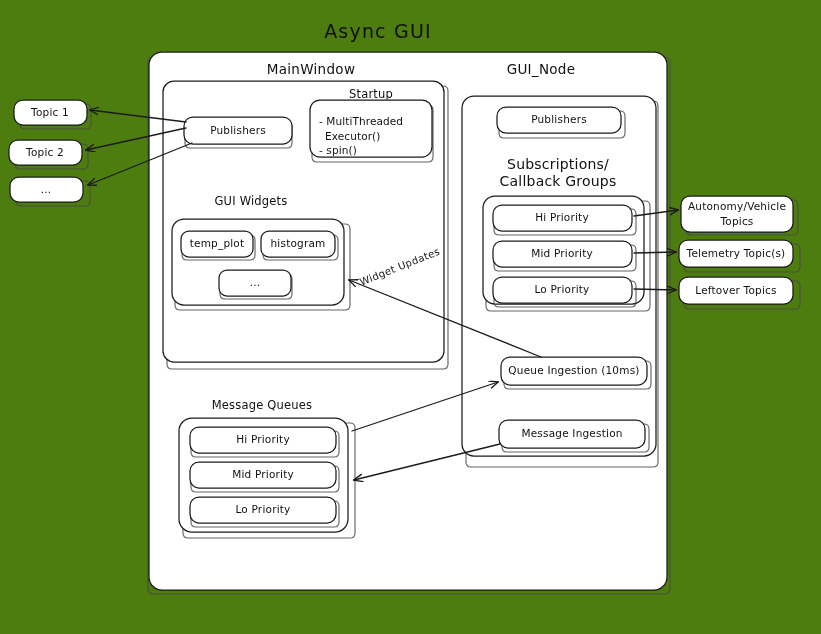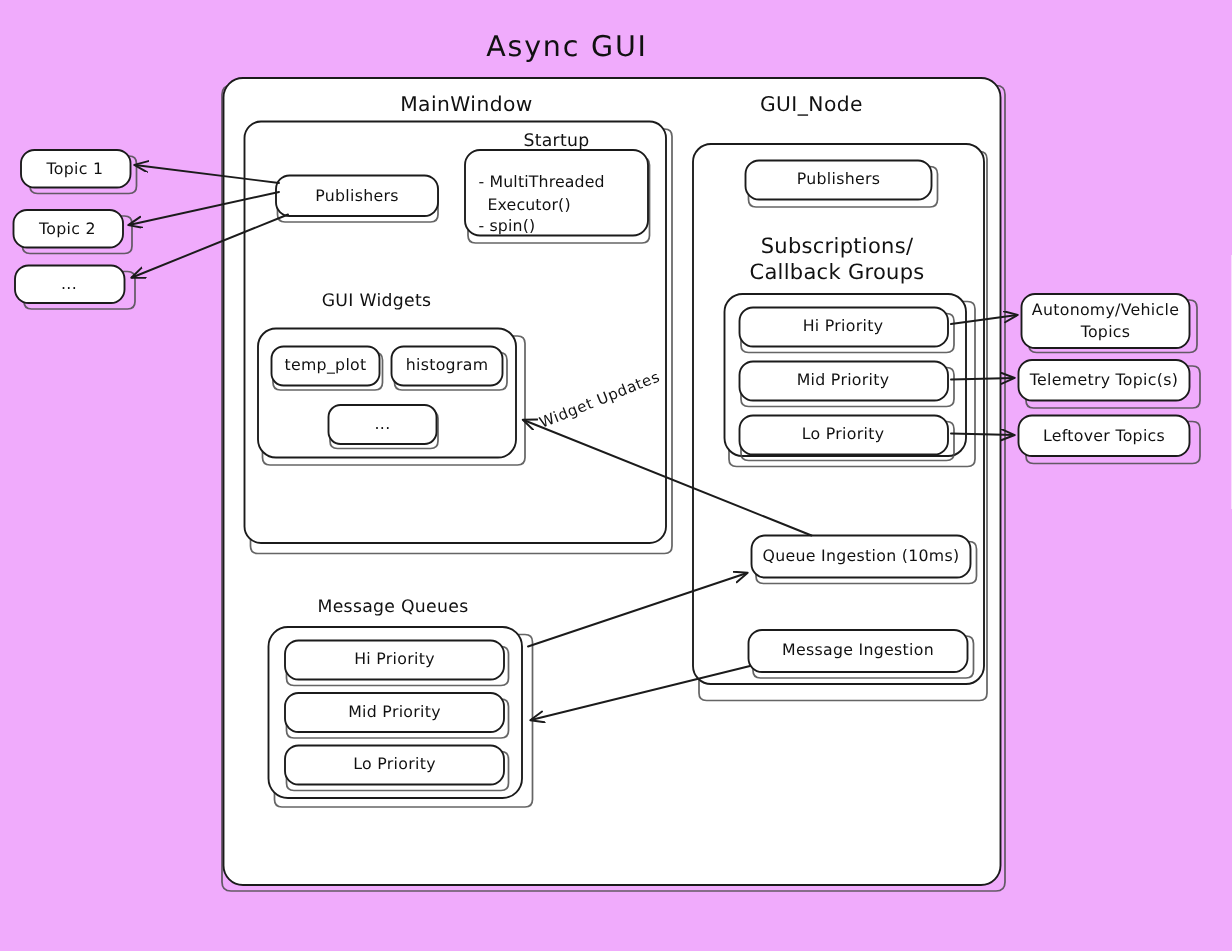--- a/index.html
+++ b/index.html
@@ -10,21 +10,21 @@
   body {
     width: 821px;
     height: 634px;
     overflow: hidden;
     font-family: "DejaVu Sans", sans-serif;
   }
   #canvas {
     position: relative;
     width: 821px;
     height: 634px;
-    background: #f0abfc;
+    background: #4d7c0f;
   }
   svg#diagram {
     position: absolute;
     left: 0;
     top: 0;
     width: 821px;
     height: 634px;
   }
   .stroke {
     fill: none;

